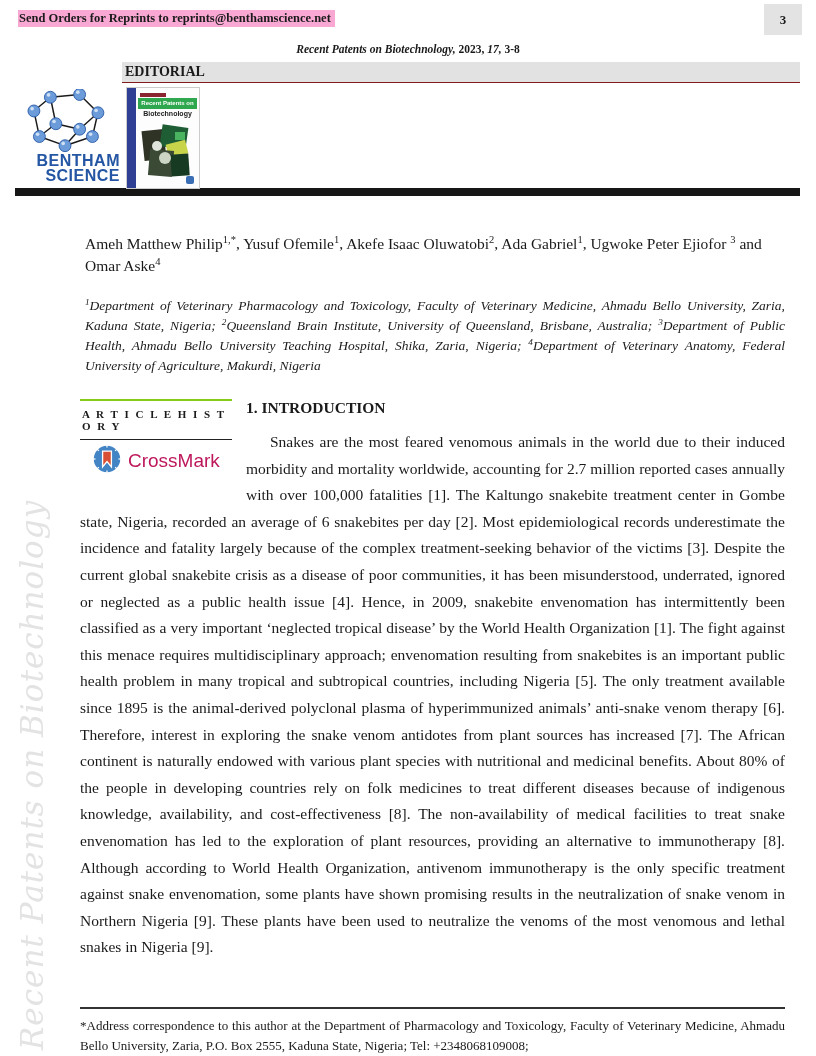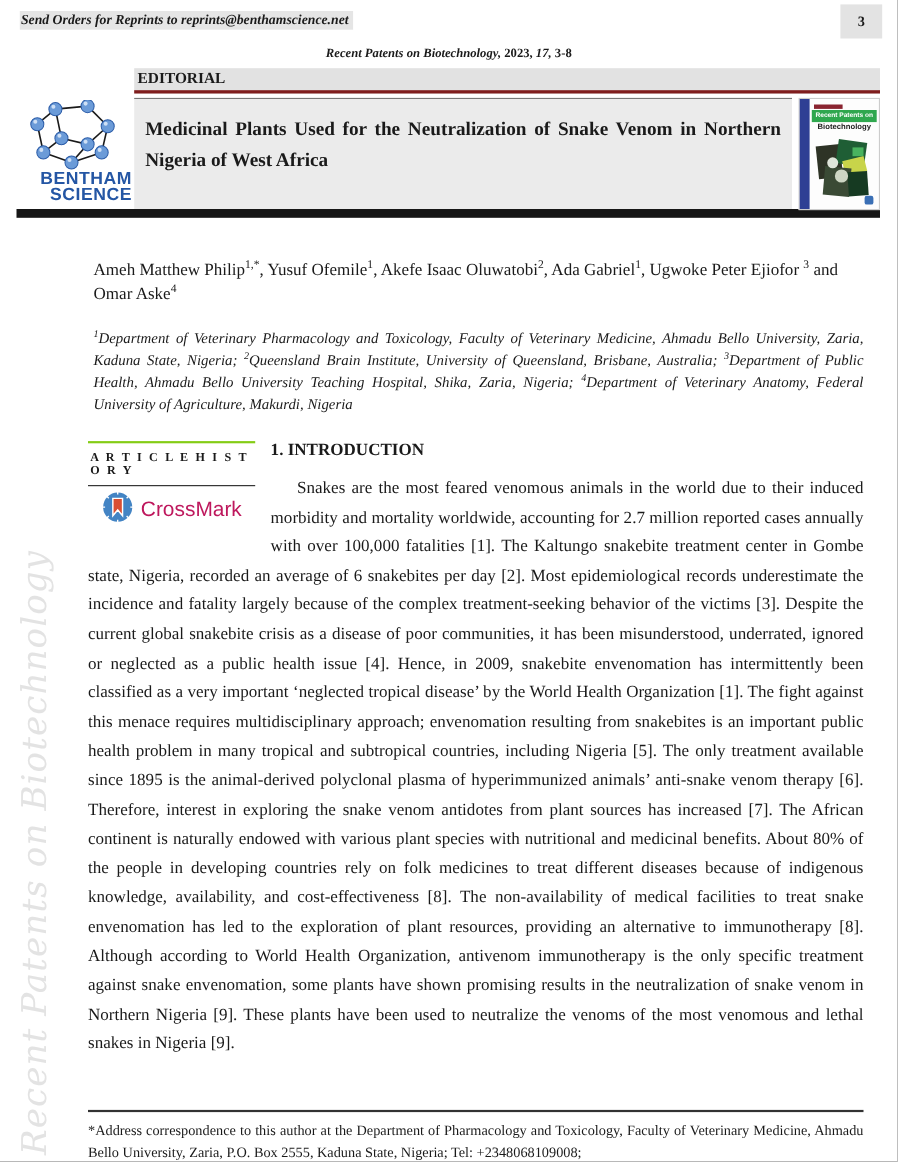--- a/index.html
+++ b/index.html
@@ -23,39 +23,39 @@
     font-style:italic;
     font-size:31px;
     color:#e3e3e3;
     letter-spacing:1px;
     white-space:nowrap;
   }
   
   .reprint-row{position:relative;height:36px;}
   .reprint-notice{
     position:absolute;left:18px;top:10px;
-    background:#e5e5e5;
-    font-style:italic;font-weight:bold;
+    background:#f9a8d4;
+    font-weight:bold;
     font-size:12.5px;padding:1px 4px 1px 1px;
   }
   .page-num-box{
     position:absolute;right:14px;top:4px;
     width:38px;height:31px;background:#e3e3e3;
     display:flex;align-items:center;justify-content:center;
     font-weight:bold;font-size:13px;
   }
   .citation{
     text-align:center;font-size:11.5px;font-weight:bold;
     margin-top:7px;height:15px;
   }
   .citation .it{font-style:italic;}
   .editorial-bar{
     margin:4px 16px 0 122px;
     background:#e2e2e2;
-    border-bottom:3px solid #7f1d1d;
+    border-bottom:1px solid #7f1d1d;
     height:20px;line-height:20px;
     font-weight:bold;font-size:14px;
     padding-left:3px;
   }
   
   .title-row{display:flex;margin:4px 16px 0 10px;height:101px;}
   .logo-col{width:110px;text-align:right;}
   .logo-col svg{display:block;margin:2px auto 0 auto;}
   .logo-text{
     font-family:"Liberation Sans", sans-serif;
@@ -191,23 +191,20 @@
               <circle cx="20" cy="49.5" r="2"></circle>
             <circle cx="14" cy="21.5" r="2"></circle>
               <circle cx="38" cy="35.5" r="2"></circle>
             <circle cx="64" cy="41.5" r="2"></circle>
           </g>
         </svg>
       </span>
       <div class="logo-text">BENTHAM</div>
       <div class="logo-text">SCIENCE</div>
     </div>
-    <div class="title-box">
-      <div class="article-title">Medicinal Plants Used for the Neutralization of Snake Venom in Northern Nigeria of West Africa</div>
-    </div>
     <div class="cover-thumb">
       <div class="cover-stripe"></div>
       <div class="cover-redline"></div>
       <div class="cover-band">Recent Patents on</div>
       <div class="cover-band2">Biotechnology</div>
       <span class="cover-art">
         <svg width="52" height="56" viewBox="0 0 52 56">
           <rect x="2" y="6" width="22" height="30" fill="#2e3326" transform="rotate(-6 13 21)"></rect>
           <rect x="20" y="2" width="26" height="22" fill="#1f5e35" transform="rotate(8 33 13)"></rect>
           <rect x="26" y="18" width="20" height="14" fill="#c8d44a" transform="rotate(-14 36 25)"></rect>

